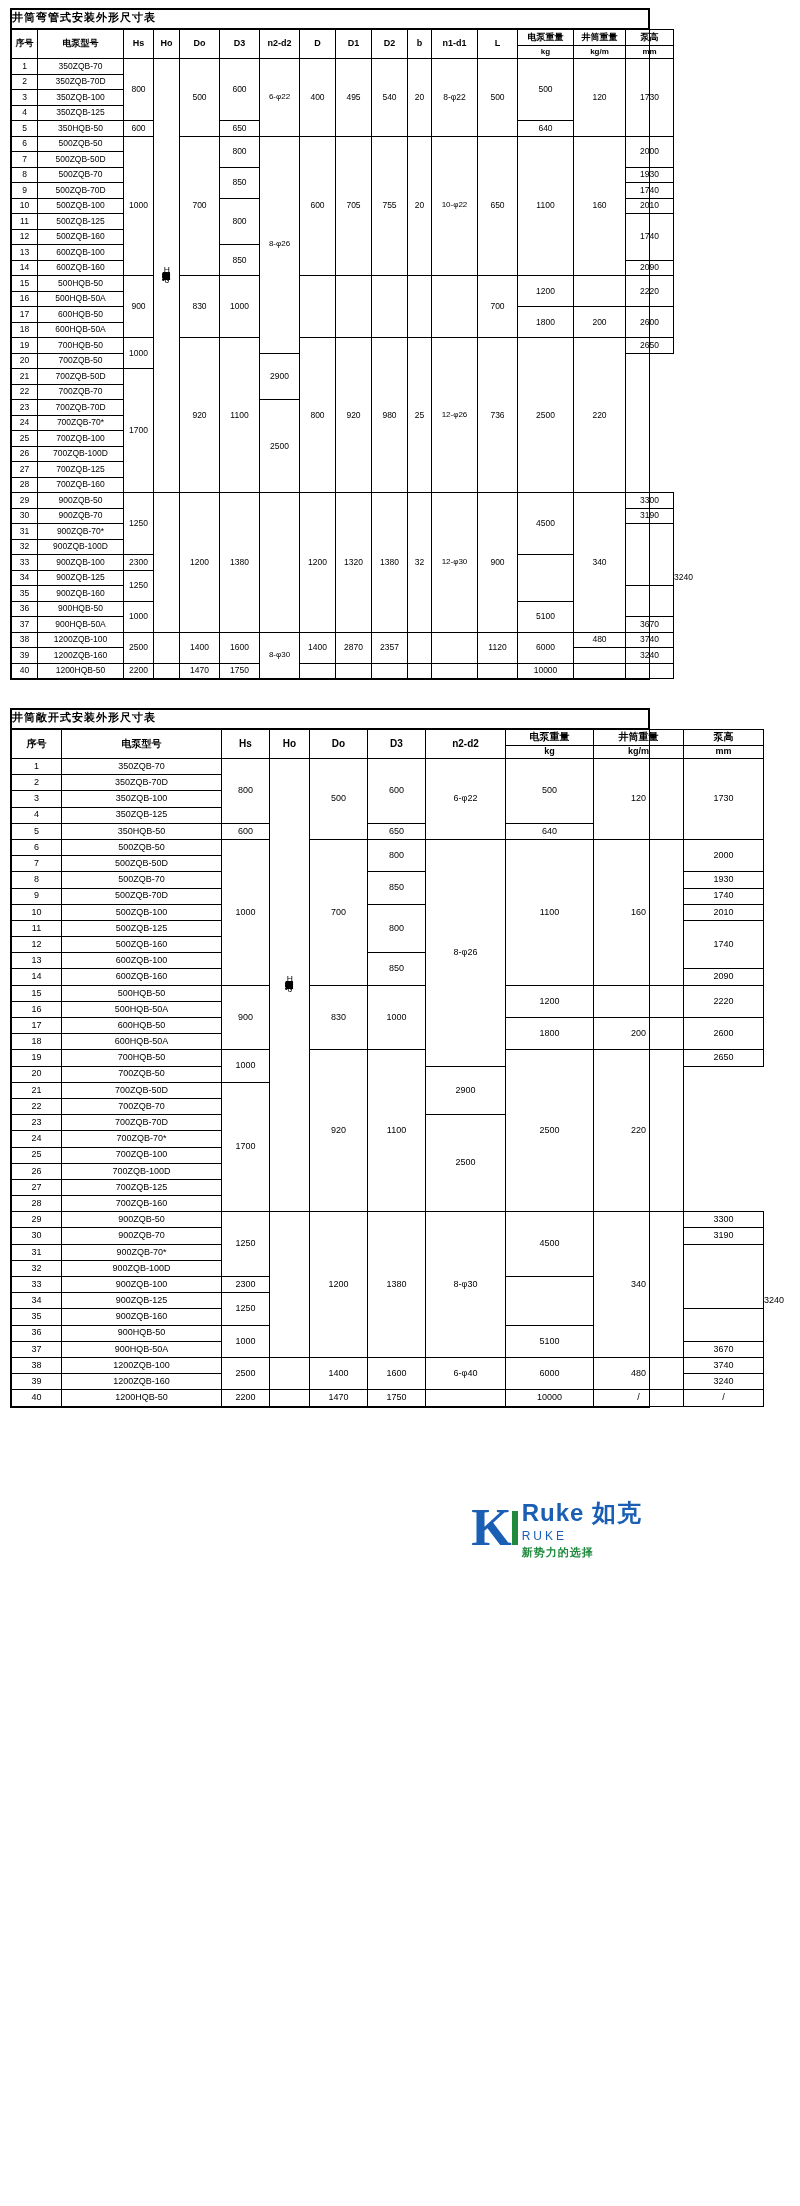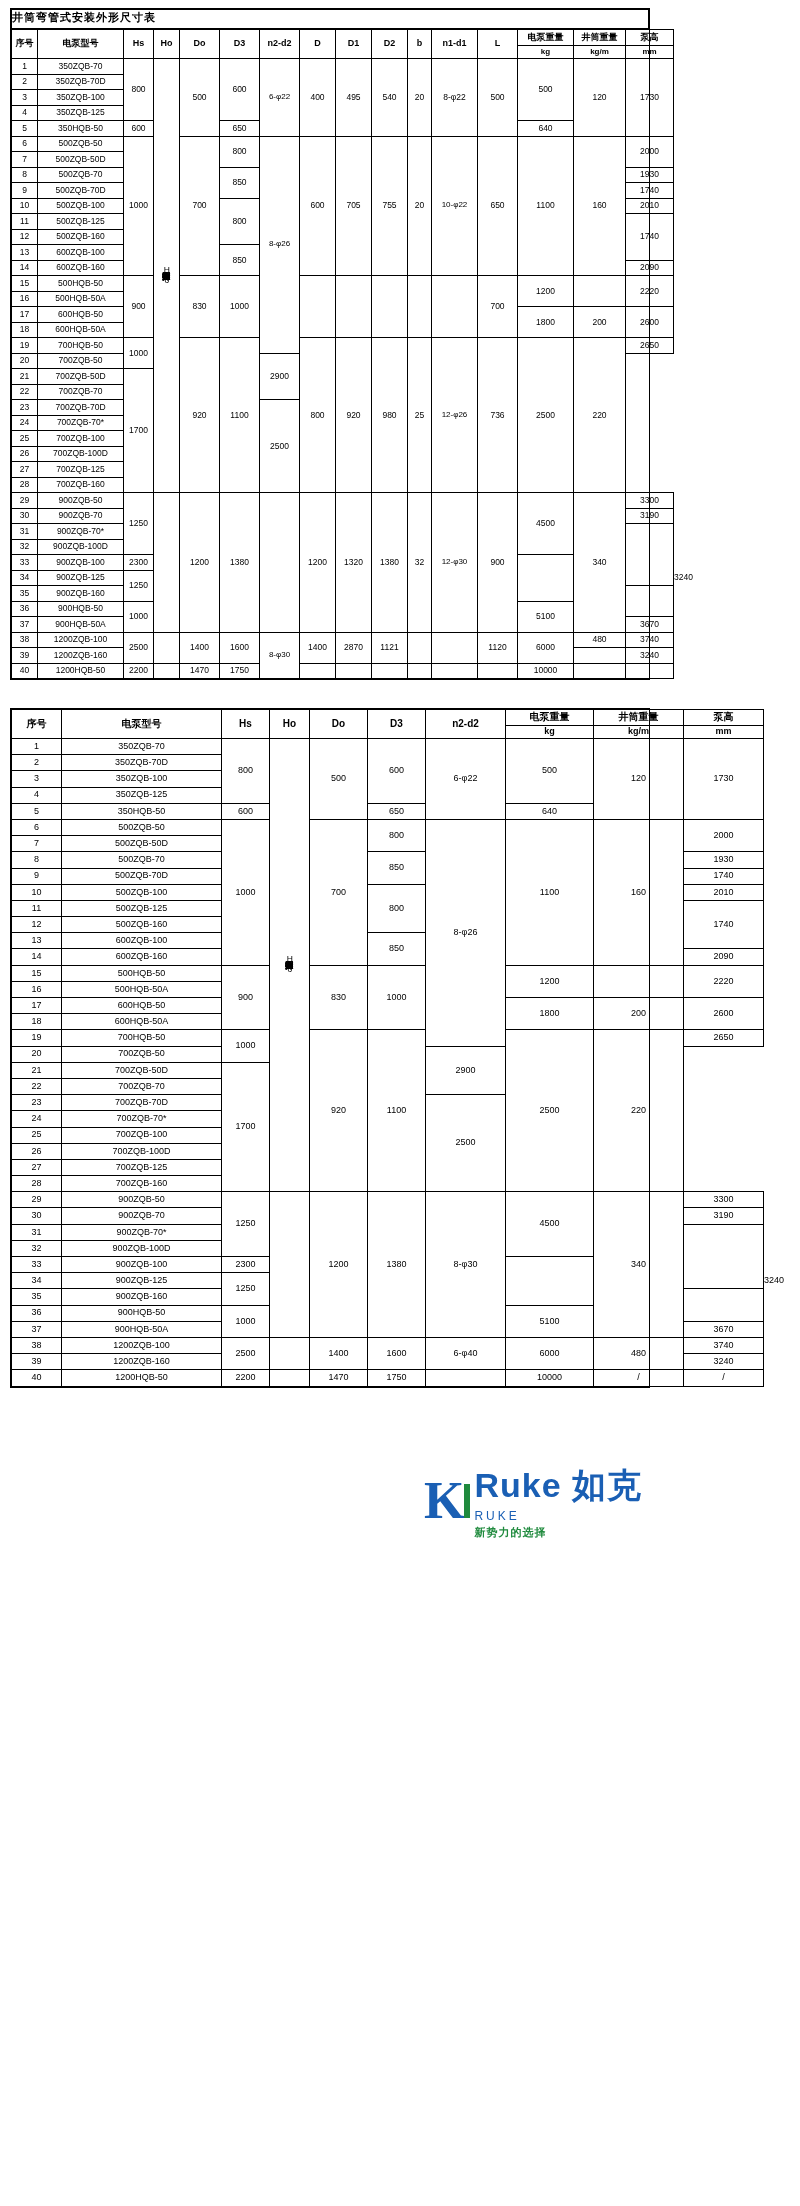--- a/index.html
+++ b/index.html
@@ -14,21 +14,21 @@
   .rowh{height:15.5px;}
   .vert{writing-mode:vertical-rl;text-orientation:upright;letter-spacing:0px;font-size:8.5px;line-height:1.0;white-space:nowrap;}
   .vcell{padding:1px 0;}
   .twoline{font-size:8px;line-height:1.1;}
   .t2 td{font-size:9px;}
   .t2 .rowh{height:16.2px;}
   .t2 .hdr td{font-size:10px;}
   .logo{position:absolute;right:18px;bottom:8px;display:flex;align-items:center;}
   .logoK{font-family:"Liberation Serif",serif;font-weight:bold;font-size:52px;color:#1a5fb4;line-height:0.8;}
   .logotxt{margin-left:4px;}
-  .logotxt .l1{font-size:34px;font-weight:bold;color:#1a5fb4;letter-spacing:1px;}
+  .logotxt .l1{font-size:24px;font-weight:bold;color:#1a5fb4;letter-spacing:1px;}
   .logotxt .l2{font-size:12px;color:#1a5fb4;letter-spacing:3px;}
   .logotxt .l3{font-size:11px;font-weight:bold;color:#1f8a3d;letter-spacing:1px;margin-top:2px;}
   .footer{height:160px;position:relative;}
   .bar{display:inline-block;width:6px;height:34px;background:#1f8a3d;vertical-align:middle;}
 </style>
 </head>
 <body>
 
 <div class="page">
 
@@ -327,21 +327,21 @@
       <tr class="rowh">
         <td>38</td>
         <td>1200ZQB-100</td>
         <td rowspan="2">2500</td>
         <td rowspan="2"></td>
         <td rowspan="2">1400</td>
         <td rowspan="2">1600</td>
         <td rowspan="3" class="twoline">8-φ30</td>
         <td rowspan="2">1400</td>
         <td rowspan="2">2870</td>
-        <td rowspan="2">1121</td>
+        <td rowspan="2">2357</td>
         <td rowspan="2"></td>
         <td rowspan="2"></td>
         <td rowspan="2">1120</td>
         <td rowspan="2">6000</td>
         <td>480</td>
         <td>3740</td>
       </tr>
       <tr class="rowh">
         <td>39</td>
         <td>1200ZQB-160</td>
@@ -363,20 +363,21 @@
         <td></td>
         <td>10000</td>
         <td></td>
         <td></td>
       </tr>
     </tbody>
       </table>
   </div>
 
   <div class="tablewrap t2" style="margin-top:28px;">
+    <div class="title">井筒敞开式安装外形尺寸表</div>
     <table>
       <colgroup>
         <col style="width:50px">
           <col style="width:160px">
           <col style="width:48px">
           <col style="width:40px">
         <col style="width:58px">
           <col style="width:58px">
           <col style="width:80px">
         <col style="width:88px">

